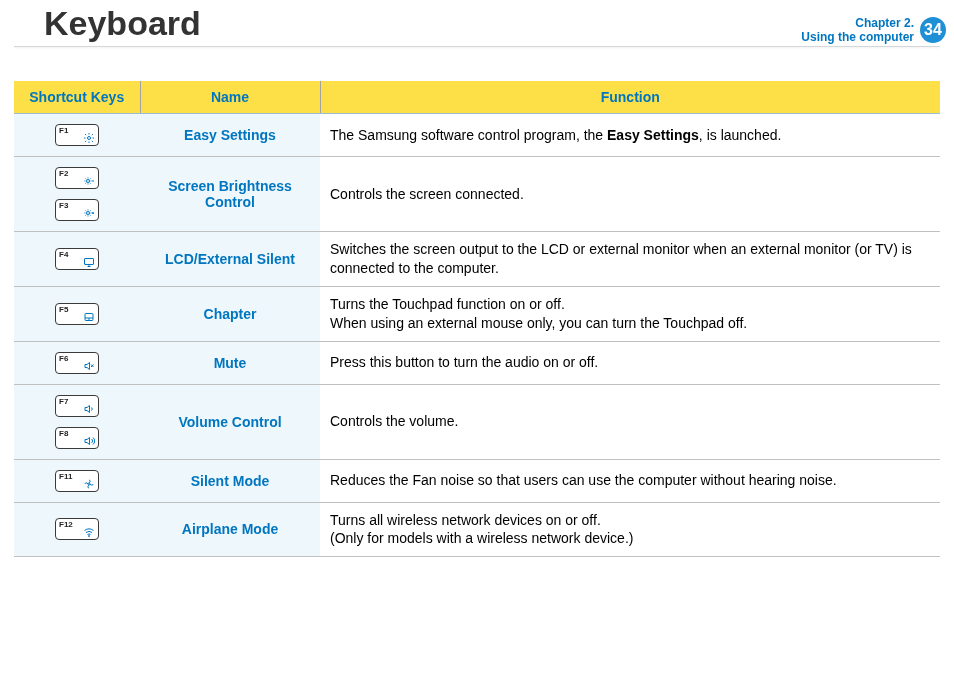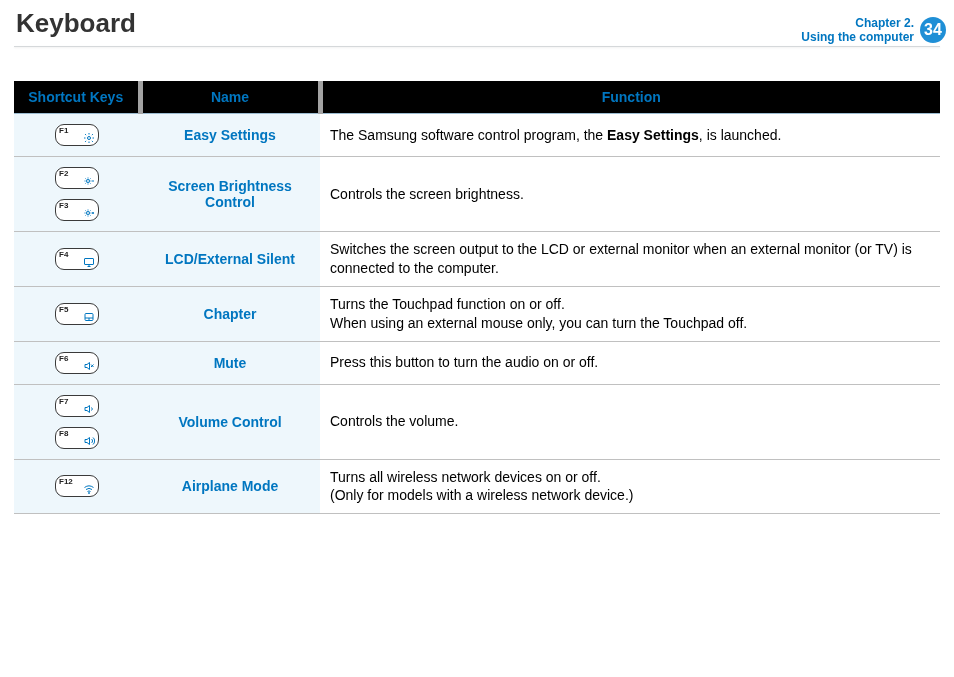--- a/index.html
+++ b/index.html
@@ -1,31 +1,31 @@
 <!DOCTYPE html>
 <html><head>
 <meta charset="utf-8">
 <style>
 html, body { margin:0; padding:0; font-family: "Segoe UI", Arial, sans-serif; background:#fff; color:#222; }
 .page { width:954px; height:677px; position:relative; background:#fff; }
 .header { height:46px; display:flex; align-items:center; padding:0 10px 0 16px; position:relative; }
-.header-title { font-size:26px; font-weight:700; color:#333; font-family:"Segoe UI", Arial, sans-serif; }
+.header-title { font-size:34px; font-weight:700; color:#333; font-family:"Segoe UI", Arial, sans-serif;margin-left:28px; }
 .header-right { position:absolute; right:8px; top:16px; display:flex; align-items:center; color:#0076c0; font-weight:700; font-size:12px; }
 .header-right .chap { text-align:right; line-height:14px; margin-right:6px; }
 .page-badge { width:26px; height:26px; border-radius:50%; background:#1f8fd6; color:#fff; font-weight:700; font-size:16px; display:flex; align-items:center; justify-content:center; }
 .hr { height:1px; background:#d5d8da; margin:0 14px; box-shadow:0 1px 2px rgba(0,0,0,0.08); }
 .table-wrap { padding:34px 14px 0 14px; }
 table { width:100%; border-collapse:collapse; font-size:14px; }
-thead th { background:#000000; color:#0076c0; font-weight:700; text-align:center; padding:8px 6px; border-bottom:1px solid #9cbcd1; }
-thead th + th { border-left:5px solid #a3a3a3;margin-left:16px; }
+thead th { background:#fde047; color:#0076c0; font-weight:700; text-align:center; padding:8px 6px; border-bottom:1px solid #9cbcd1; }
+thead th + th { border-left:1px solid #a3a3a3;margin-left:16px; }
 tbody td { border-bottom:1px solid #c0c0c0; padding:8px 10px; vertical-align:middle; }
 tbody td.col-keys { width:106px; background:#eef7fc; text-align:center; vertical-align:middle; }
 tbody td.col-name { width:160px; background:#eef7fc; color:#0076c0; font-weight:700; text-align:center; vertical-align:middle; }
 tbody td.col-func { color:#000000; line-height:1.35; }
-.keycap { display:inline-block; width:42px; height:20px; border:1px solid #3a3a3a; border-radius:9px; background:#fff; position:relative; margin:2px 0; box-shadow:inset 0 0 0 1px rgba(255,255,255,0.6); }
+.keycap { display:inline-block; width:42px; height:20px; border:1px solid #3a3a3a; border-radius:4px; background:#fff; position:relative; margin:2px 0; box-shadow:inset 0 0 0 1px rgba(255,255,255,0.6); }
 .keycap .klabel { position:absolute; top:1px; left:3px; font-size:8px; font-weight:700; color:#222; }
 .keycap .kicon { position:absolute; right:3px; bottom:1px; color:#0076c0; }
 .kicon svg { display:block; }
 .key-stack { display:flex; flex-direction:column; align-items:center; gap:6px; }
 .func-text { display:block; }
 .func-text b { font-weight:700; }
 </style>
 </head>
 <body>
 <div class="page">
@@ -91,21 +91,21 @@
                       <circle cx="10" cy="12" r="3"></circle>
                       <path d="M10 5v2M10 17v2M3 12h2M15 12h2M5 7l1.5 1.5M13.5 15.5L15 17M5 17l1.5-1.5M13.5 8.5L15 7"></path>
                       <path d="M20 10v4M18 12h4" stroke-width="2.3"></path>
                     </svg>
                   </span>
                 </span>
               </div>
             </td>
             <td class="col-name">Screen Brightness Control</td>
             <td class="col-func">
-              <span class="func-text">Controls the screen brightness.</span>
+              <span class="func-text">Controls the screen connected.</span>
             </td>
           </tr>
           <tr>
             <td class="col-keys">
               <div class="key-stack">
                 <span class="keycap">
                   <span class="klabel">F4</span>
                   <span class="kicon">
                     <svg width="12" height="12" viewBox="0 0 24 24" fill="none" stroke="#0076c0" stroke-width="2">
                       <rect x="3" y="5" width="18" height="12" rx="1"></rect>
@@ -177,20 +177,39 @@
                       <path d="M4 9v6h4l5 4V5L8 9H4z"></path>
                       <path d="M17 8a5 5 0 010 8M20 5a9 9 0 010 14"></path>
                     </svg>
                   </span>
                 </span>
               </div>
             </td>
             <td class="col-name">Volume Control</td>
             <td class="col-func">
               <span class="func-text">Controls the volume.</span>
+            </td>
+          </tr>
+          <tr>
+            <td class="col-keys">
+              <div class="key-stack">
+                <span class="keycap">
+                  <span class="klabel">F11</span>
+                  <span class="kicon">
+                    <svg width="12" height="12" viewBox="0 0 24 24" fill="none" stroke="#0076c0" stroke-width="2">
+                      <circle cx="12" cy="12" r="2"></circle>
+                      <path d="M12 4c3 0 3 4 0 6M12 20c-3 0-3-4 0-6M4 12c0-3 4-3 6 0M20 12c0 3-4 3-6 0"></path>
+                    </svg>
+                  </span>
+                </span>
+              </div>
+            </td>
+            <td class="col-name">Silent Mode</td>
+            <td class="col-func">
+              <span class="func-text">Reduces the Fan noise so that users can use the computer without hearing noise.</span>
             </td>
           </tr>
           <tr>
             <td class="col-keys">
               <div class="key-stack">
                 <span class="keycap">
                   <span class="klabel">F12</span>
                   <span class="kicon">
                     <svg width="12" height="12" viewBox="0 0 24 24" fill="none" stroke="#0076c0" stroke-width="2">
                       <path d="M3 9a15 15 0 0118 0M6 13a10 10 0 0112 0M9 17a5 5 0 016 0"></path>

